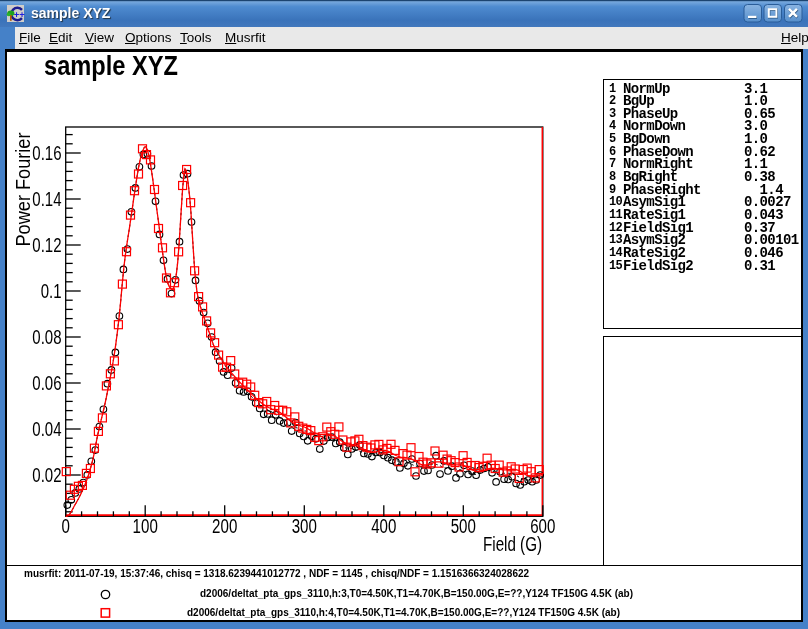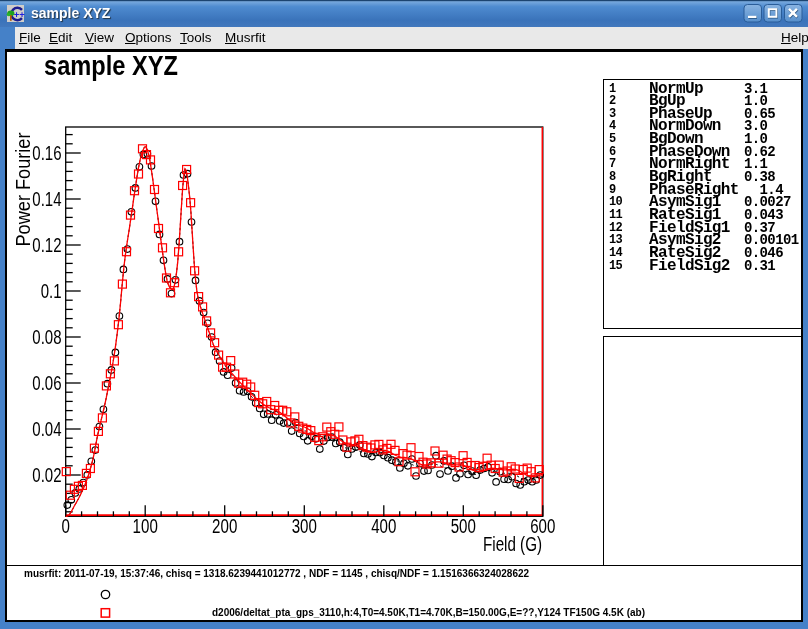--- a/index.html
+++ b/index.html
@@ -439,21 +439,21 @@
 6
 7
 8
 9
 10
 11
 12
 13
 14
 15</pre>
- <pre style="position:absolute;left:649px;top:82.5px;font-size:16px;letter-spacing:-0.62px;line-height:12.66px">NormUp
+ <pre style="position:absolute;left:623px;top:82.5px;font-size:14px;letter-spacing:-0.62px;line-height:12.66px">NormUp
 BgUp
 PhaseUp
 NormDown
 BgDown
 PhaseDown
 NormRight
 BgRight
 PhaseRight
 AsymSig1
 RateSig1
@@ -472,13 +472,14 @@
   1.4
 0.0027
 0.043
 0.37
 0.00101
 0.046
 0.31</pre>
 
  <div style="position:absolute;left:7px;top:564.5px;width:794px;height:1.5px;background:#000"></div>
  <div class="small" style="left:24px;top:567.5px">musrfit: 2011-07-19, 15:37:46, chisq = 1318.6239441012772 , NDF = 1145 , chisq/NDF = 1.1516366324028622</div>
- <div class="small" style="left:212px;top:606.5px">d2006/deltat_pta_gps_3110,h:4,T0=4.50K,T1=4.70K,B=150.00G,E=??,Y124 TF150G 4.5K (ab)</div>
+ <div class="small" style="left:200px;top:588px">d2006/deltat_pta_gps_3110,h:3,T0=4.50K,T1=4.70K,B=150.00G,E=??,Y124 TF150G 4.5K (ab)</div>
+ <div class="small" style="left:187px;top:606.5px">d2006/deltat_pta_gps_3110,h:4,T0=4.50K,T1=4.70K,B=150.00G,E=??,Y124 TF150G 4.5K (ab)</div>
 </div>
 </body></html>

